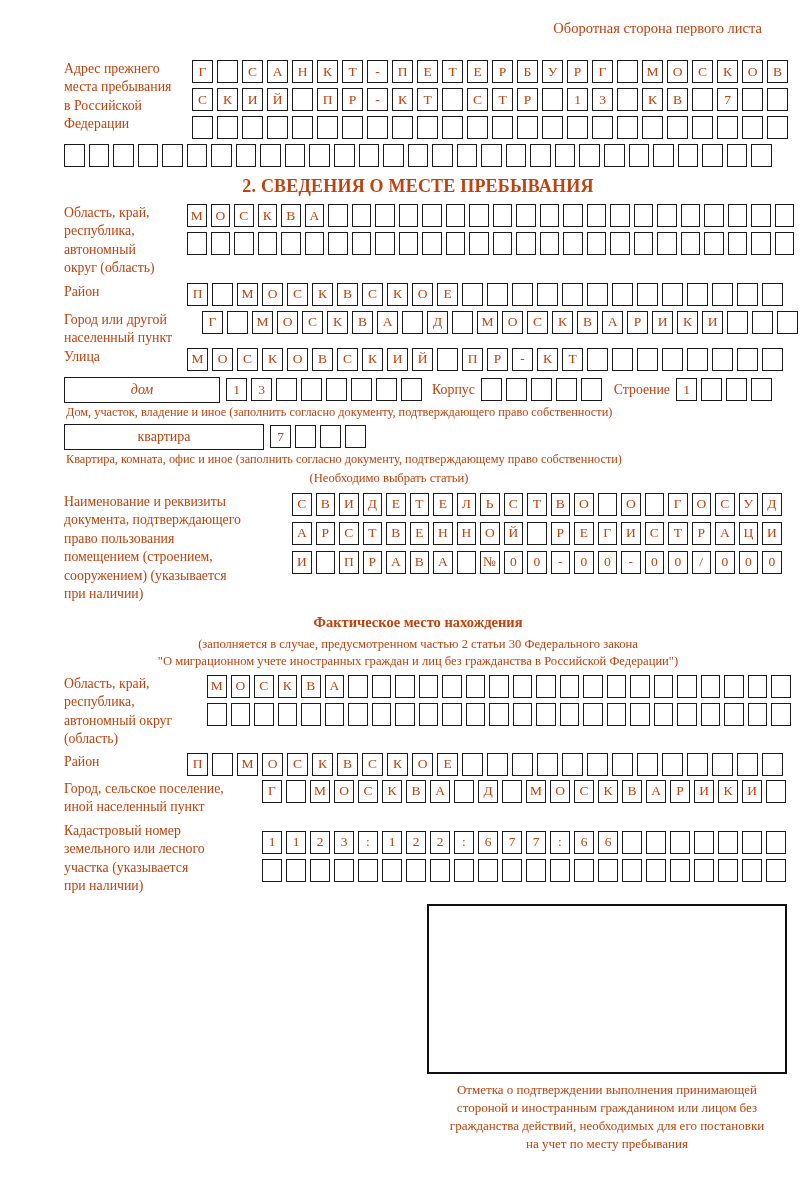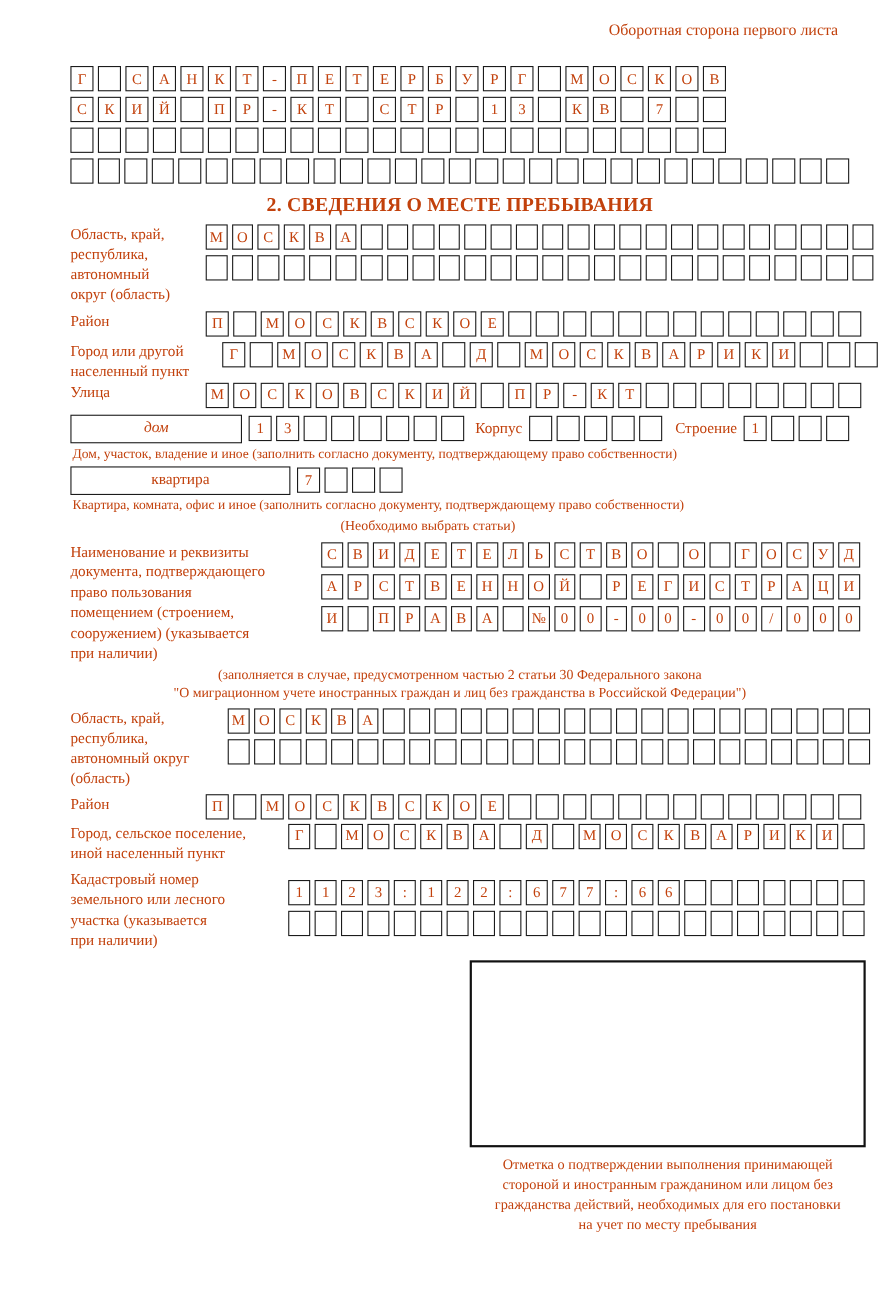--- a/index.html
+++ b/index.html
@@ -98,20 +98,24 @@
   .cap2{font-size:12.6px;text-align:center;margin-top:2px;}
 </style>
 </head>
 <body>
 
 <div class="page">
 
   <div class="side-note">Оборотная сторона первого листа</div>
 
   <div class="frow" style="margin-top:23px;">
+    <div class="flabel" style="width:128px;">Адрес прежнего
+места пребывания
+в Российской
+Федерации</div>
     <div class="rows">
       <div class="boxrow p25">
           <span class="cbox">Г</span>
           <span class="cbox"></span>
           <span class="cbox">С</span>
           <span class="cbox">А</span>
           <span class="cbox">Н</span>
           <span class="cbox">К</span>
           <span class="cbox">Т</span>
           <span class="cbox">-</span>
@@ -397,21 +401,21 @@
         <span class="cbox"></span>
       </div>
     <div class="inline-label" style="margin-left:6px;">Строение</div>
     <div class="boxrow p25">
         <span class="cbox">1</span>
         <span class="cbox"></span>
         <span class="cbox"></span>
         <span class="cbox"></span>
       </div>
   </div>
-  <div class="caption-left">Дом, участок, владение и иное (заполнить согласно документу, подтверждающему право собственности)</div>
+  <div class="caption-left">Дом, участок, владение и иное (заполнить согласно документу, подтверждающего право собственности)</div>
 
   <div class="inline-row" style="column-gap:6px;">
     <div class="labelbox" style="width:200px;">квартира</div>
     <div class="boxrow p25">
         <span class="cbox">7</span>
         <span class="cbox"></span>
         <span class="cbox"></span>
         <span class="cbox"></span>
       </div>
   </div>
@@ -492,20 +496,21 @@
           <span class="cbox">0</span>
           <span class="cbox">0</span>
           <span class="cbox">/</span>
           <span class="cbox">0</span>
           <span class="cbox">0</span>
           <span class="cbox">0</span>
         </div>
     </div>
   </div>
 
+  <div class="h-sub" style="margin-top:10px;">Фактическое место нахождения</div>
   <div class="cap2">(заполняется в случае, предусмотренном частью 2 статьи 30 Федерального закона</div>
   <div class="cap2">"О миграционном учете иностранных граждан и лиц без гражданства в Российской Федерации")</div>
 
   <div class="frow" style="margin-top:6px;">
     <div class="flabel" style="width:143px;">Область, край,
 республика,
 автономный округ
 (область)</div>
     <div class="rows">
       <div class="boxrow">

